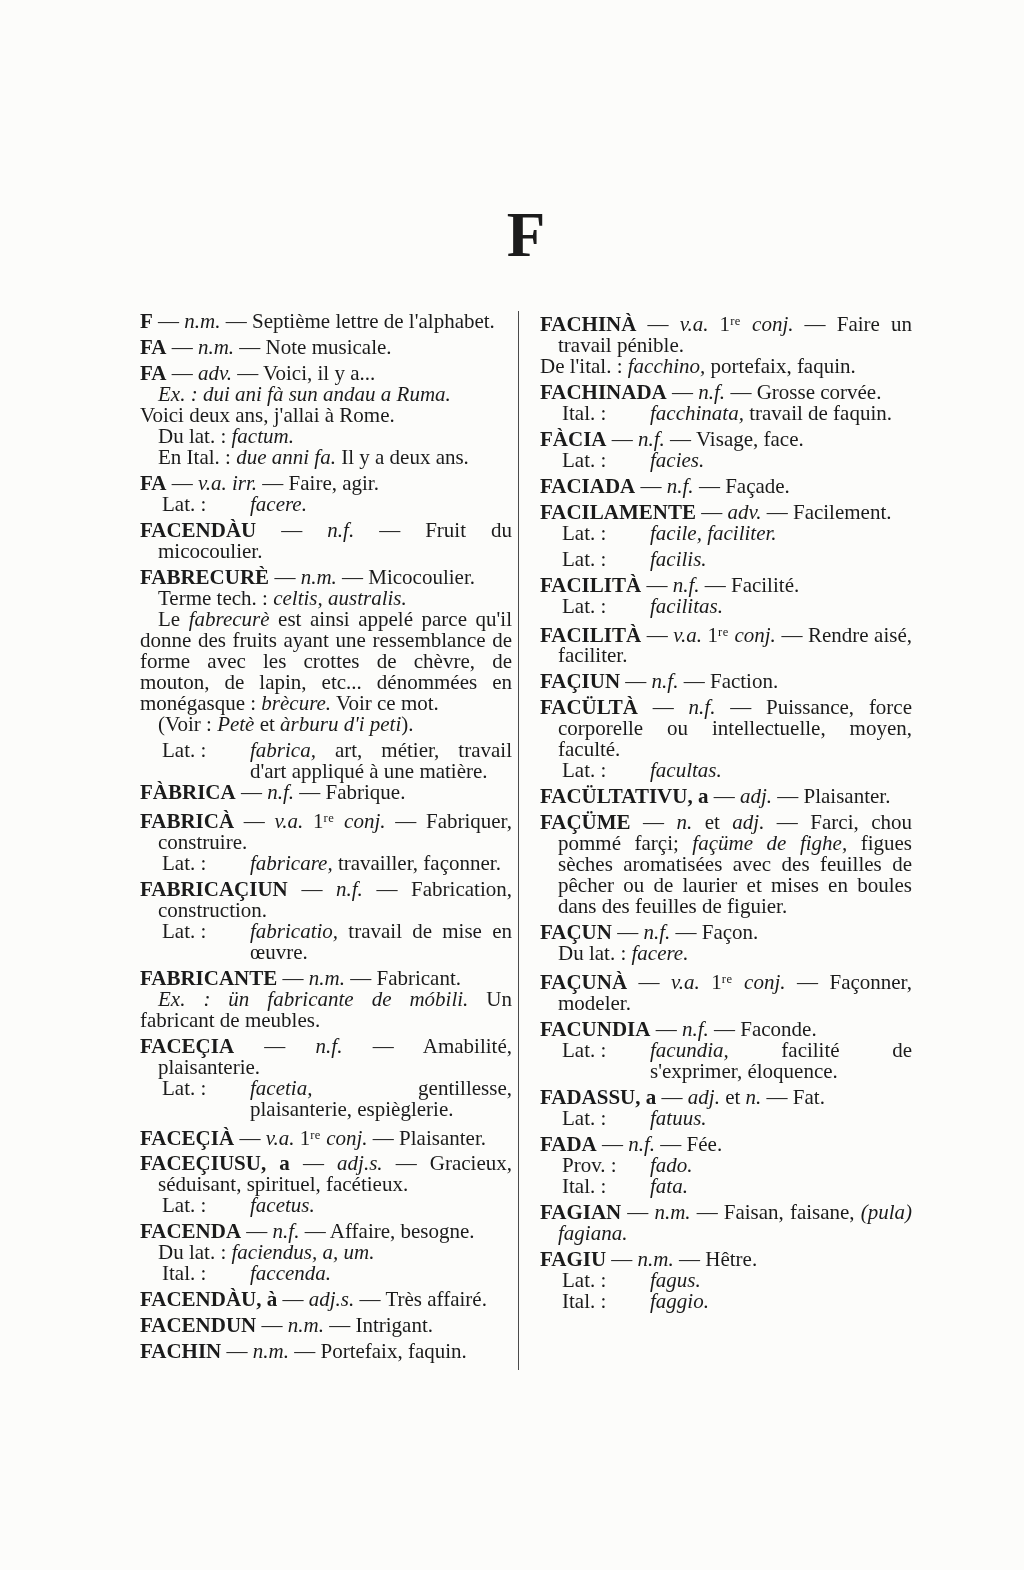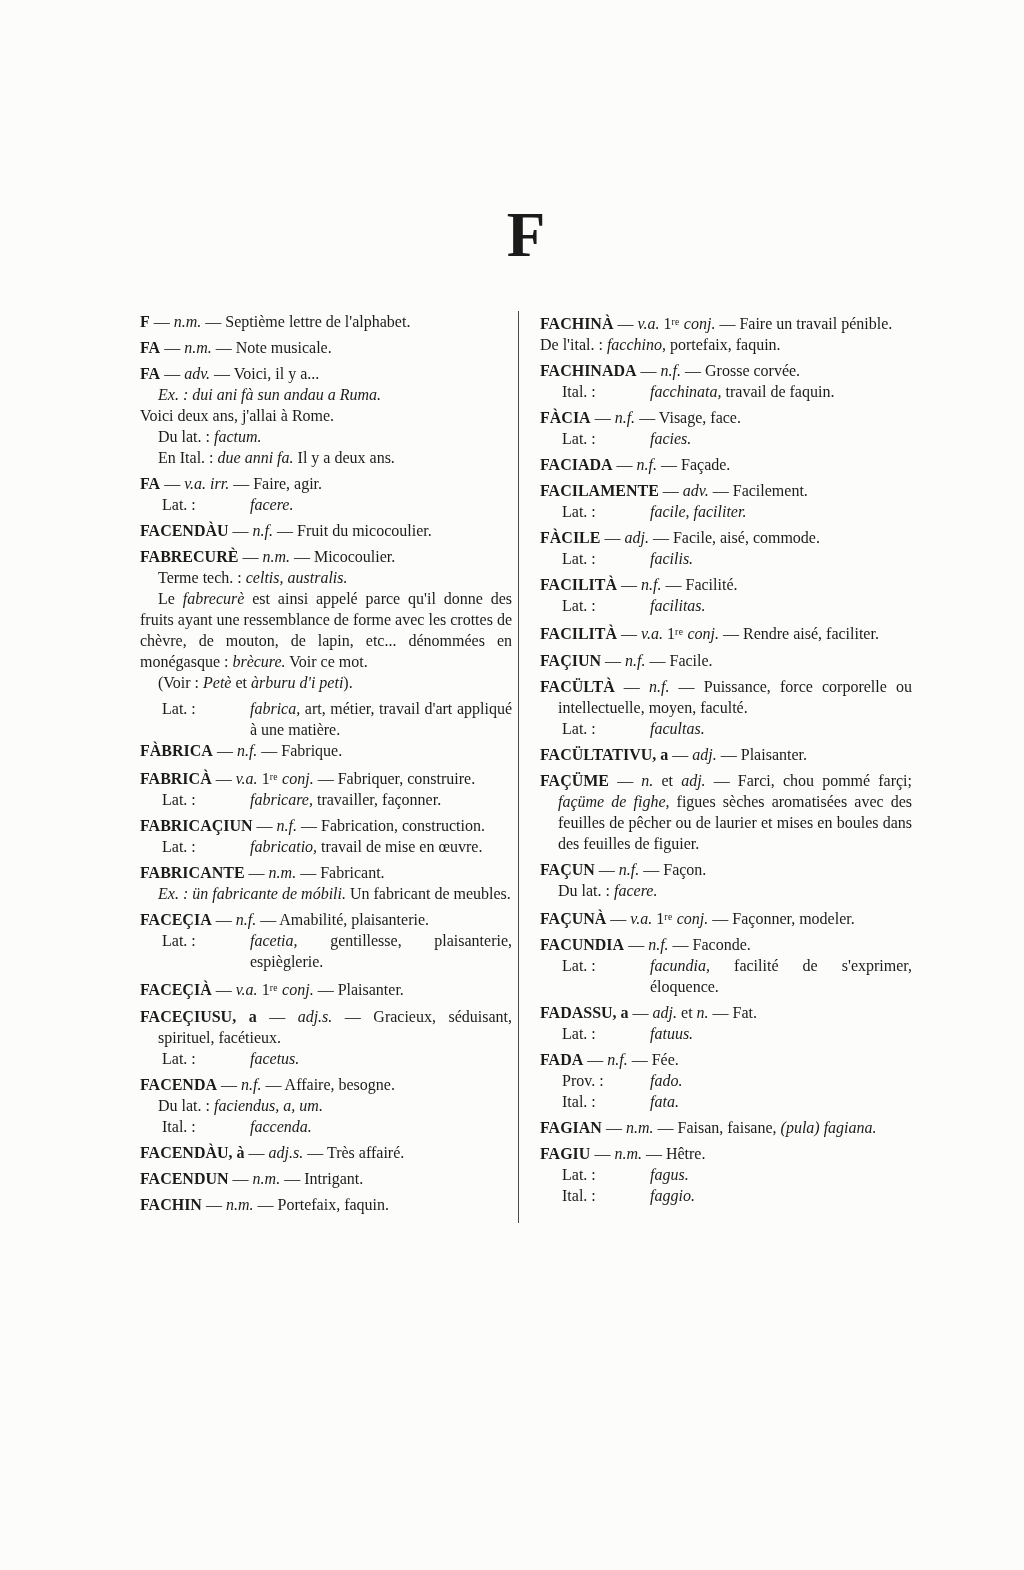--- a/index.html
+++ b/index.html
@@ -30,21 +30,21 @@
     line-height:1;
   }
   .columns{
     display:flex;
     margin:44px 0 0 140px;
     width:772px;
     align-items:stretch;
   }
   .col{
     width:372px;
-    font-size:16px;
+    font-size:21px;
     line-height:21px;
     text-align:justify;
   }
   .divider{
     width:1px;
     background:var(--divider);
     margin-left:6px;
     margin-right:21px;
   }
   .entry{margin:0 0 5px 0;}
@@ -159,32 +159,31 @@
           <p class="para lat"><span class="lat-label">Lat. :</span><span class="i">facies.</span></p>
         </div>
         <div class="entry">
           <p class="para head"><span class="b">FACIADA</span><span> — </span><span class="i">n.f.</span><span> — Façade.</span></p>
         </div>
         <div class="entry">
           <p class="para head"><span class="b">FACILAMENTE</span><span> — </span><span class="i">adv.</span><span> — Facilement.</span></p>
           <p class="para lat"><span class="lat-label">Lat. :</span><span class="i">facile, faciliter.</span></p>
         </div>
         <div class="entry">
-          <p class="para head"><span class="b">FÀCILE</span><span> — </span><span class="i">adj.</span><span> — Facile, aisé, commode.</span></p>
           <p class="para lat"><span class="lat-label">Lat. :</span><span class="i">facilis.</span></p>
         </div>
         <div class="entry">
           <p class="para head"><span class="b">FACILITÀ</span><span> — </span><span class="i">n.f.</span><span> — Facilité.</span></p>
           <p class="para lat"><span class="lat-label">Lat. :</span><span class="i">facilitas.</span></p>
         </div>
         <div class="entry">
           <p class="para head"><span class="b">FACILITÀ</span><span> — </span><span class="i">v.a.</span><span> 1</span><span class="sup">re</span><span> </span><span class="i">conj.</span><span> — Rendre aisé, faciliter.</span></p>
         </div>
         <div class="entry">
-          <p class="para head"><span class="b">FAÇIUN</span><span> — </span><span class="i">n.f.</span><span> — Facile.</span></p>
+          <p class="para head"><span class="b">FAÇIUN</span><span> — </span><span class="i">n.f.</span><span> — Faction.</span></p>
         </div>
         <div class="entry">
           <p class="para head"><span class="b">FACÜLTÀ</span><span> — </span><span class="i">n.f.</span><span> — Puissance, force corporelle ou intellectuelle, moyen, faculté.</span></p>
           <p class="para lat"><span class="lat-label">Lat. :</span><span class="i">facultas.</span></p>
         </div>
         <div class="entry">
           <p class="para head"><span class="b">FACÜLTATIVU, a</span><span> — </span><span class="i">adj.</span><span> — Plaisanter.</span></p>
         </div>
         <div class="entry">
           <p class="para head"><span class="b">FAÇÜME</span><span> — </span><span class="i">n.</span><span> et </span><span class="i">adj.</span><span> — Farci, chou pommé farçi; </span><span class="i">façüme de fighe,</span><span> figues sèches aromatisées avec des feuilles de pêcher ou de laurier et mises en boules dans des feuilles de figuier.</span></p>

